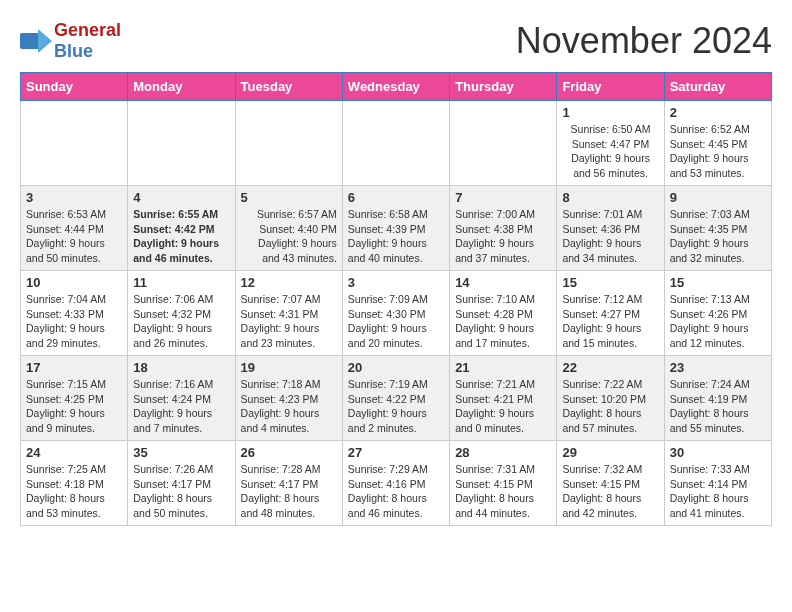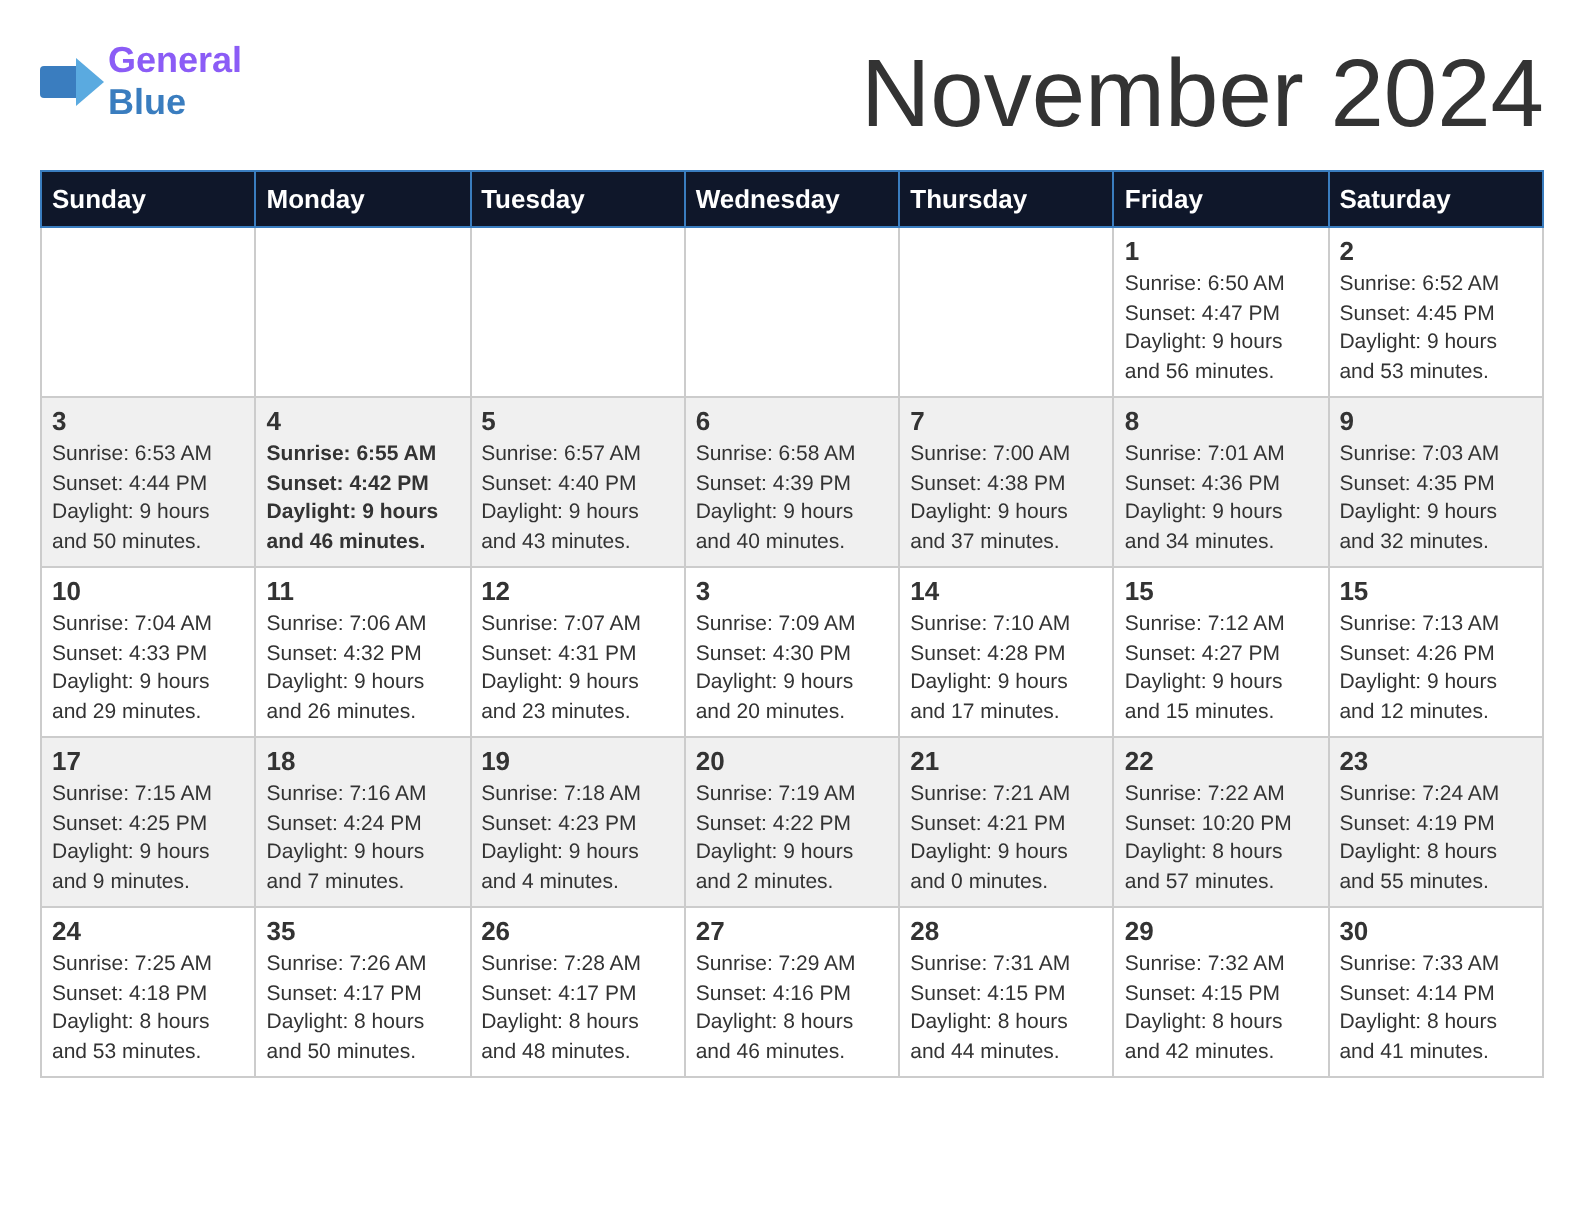--- a/index.html
+++ b/index.html
@@ -23,35 +23,35 @@
     }
     .logo-text {
       display: flex;
       align-items: center;
       gap: 2px;
     }
     .title-area {
       text-align: right;
     }
     .month-title {
-      font-size: 48px;
+      font-size: 36px;
       font-weight: normal;
       color: #333;
     }
     .location-title {
       font-size: 16px;
       color: #555;
     }
     table {
       width: 100%;
       border-collapse: collapse;
       table-layout: fixed;
     }
     thead tr th {
-      background-color: #0f172a;
+      background-color: #ec4899;
       color: #fff;
       text-align: left;
       padding: 6px 5px;
       font-size: 13px;
       font-weight: bold;
       border: 1px solid #3a7dbf;
     }
     tbody tr td {
       vertical-align: top;
       border: 1px solid #ccc;
@@ -83,21 +83,21 @@
 <body>
 
 <div class="header-area">
   <div class="logo">
     <div class="logo-text">
       <svg width="32" height="32" viewBox="0 0 32 32">
         <rect x="0" y="8" width="20" height="16" rx="2" fill="#3a7dbf"></rect>
         <polygon points="18,4 32,16 18,28" fill="#5aaae0"></polygon>
       </svg>
       <div>
-        <span style="font-size:18px;font-weight:bold;color:#8b5cf6;">General</span><br>
+        <span style="font-size:18px;font-weight:bold;color:#b91c1c;">General</span><br>
         <span style="font-size:18px;font-weight:bold;color:#3a7dbf;">Blue</span>
       </div>
     </div>
   </div>
   <div class="title-area">
     <div class="month-title">November 2024</div>
   </div>
 </div>
 
 <table>
@@ -114,21 +114,21 @@
   </thead>
   <tbody id="calendar-body">
   <tr>
         <td class="empty-cell"></td>
         <td class="empty-cell"></td>
         <td class="empty-cell"></td>
         <td class="empty-cell"></td>
         <td class="empty-cell"></td>
         <td>
           <span class="day-num">1</span>
-          <div class="day-info" style="white-space: pre-line;">Sunrise: 6:50 AM
+          <div class="day-info" style="white-space: pre-line; text-align: center;">Sunrise: 6:50 AM
 Sunset: 4:47 PM
 Daylight: 9 hours and 56 minutes.</div>
         </td>
         <td>
           <span class="day-num">2</span>
           <div class="day-info" style="white-space: pre-line;">Sunrise: 6:52 AM
 Sunset: 4:45 PM
 Daylight: 9 hours and 53 minutes.</div>
         </td>
       </tr>
@@ -140,21 +140,21 @@
 Daylight: 9 hours and 50 minutes.</div>
         </td>
         <td>
           <span class="day-num">4</span>
           <div class="day-info" style="white-space: pre-line; font-weight: bold;">Sunrise: 6:55 AM
 Sunset: 4:42 PM
 Daylight: 9 hours and 46 minutes.</div>
         </td>
         <td>
           <span class="day-num">5</span>
-          <div class="day-info" style="white-space: pre-line;">Sunrise: 6:57 AM
+          <div class="day-info" style="white-space: pre-line; text-align: right;">Sunrise: 6:57 AM
 Sunset: 4:40 PM
 Daylight: 9 hours and 43 minutes.</div>
         </td>
         <td>
           <span class="day-num">6</span>
           <div class="day-info" style="white-space: pre-line;">Sunrise: 6:58 AM
 Sunset: 4:39 PM
 Daylight: 9 hours and 40 minutes.</div>
         </td>
         <td>

